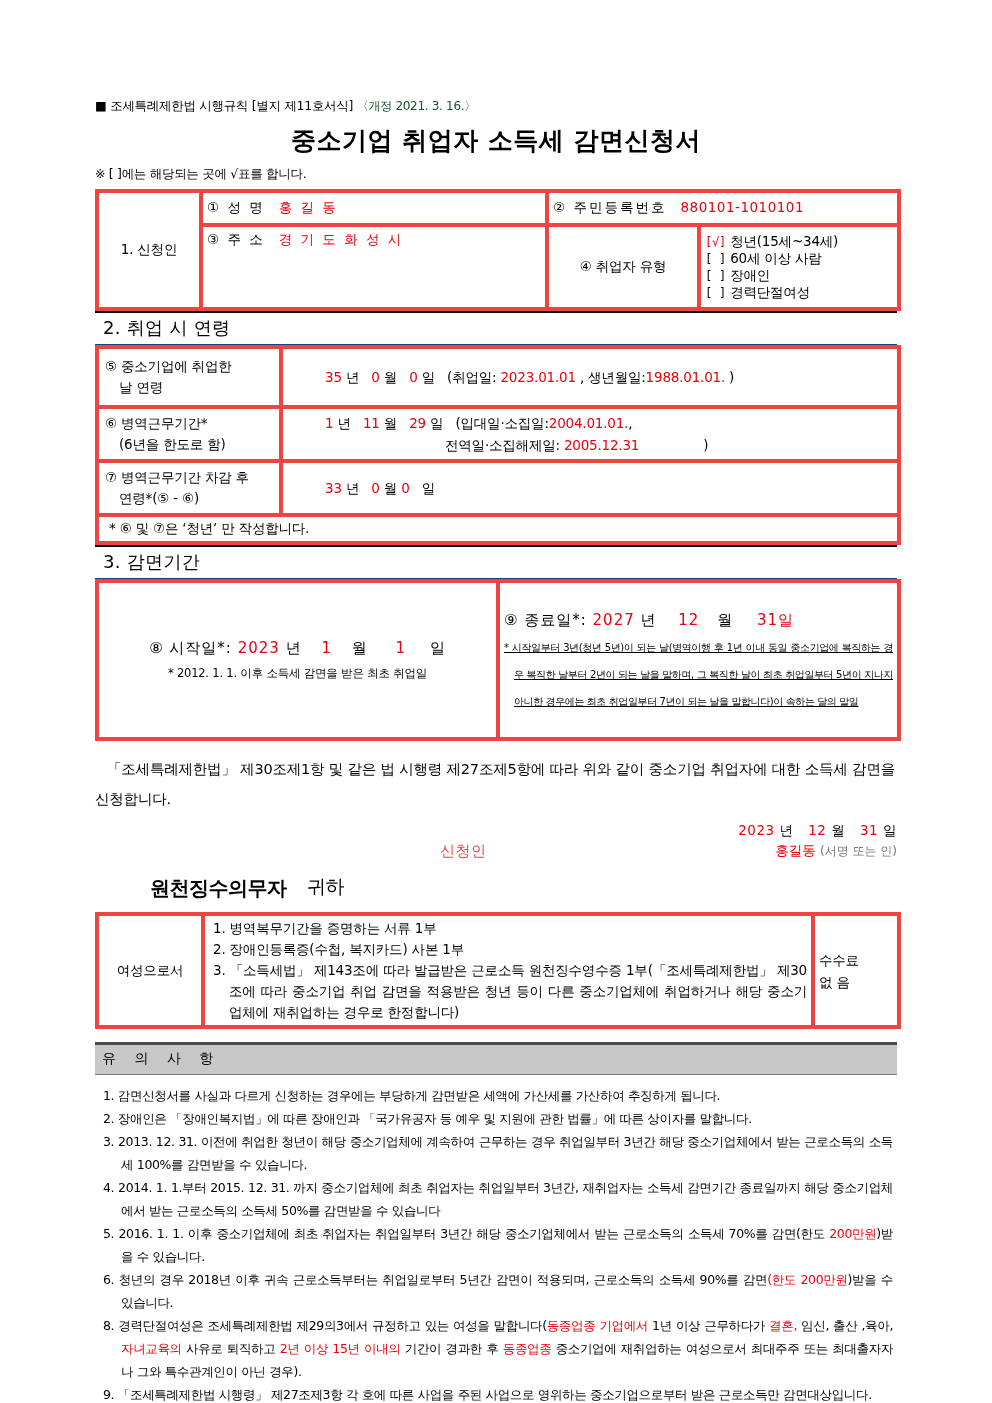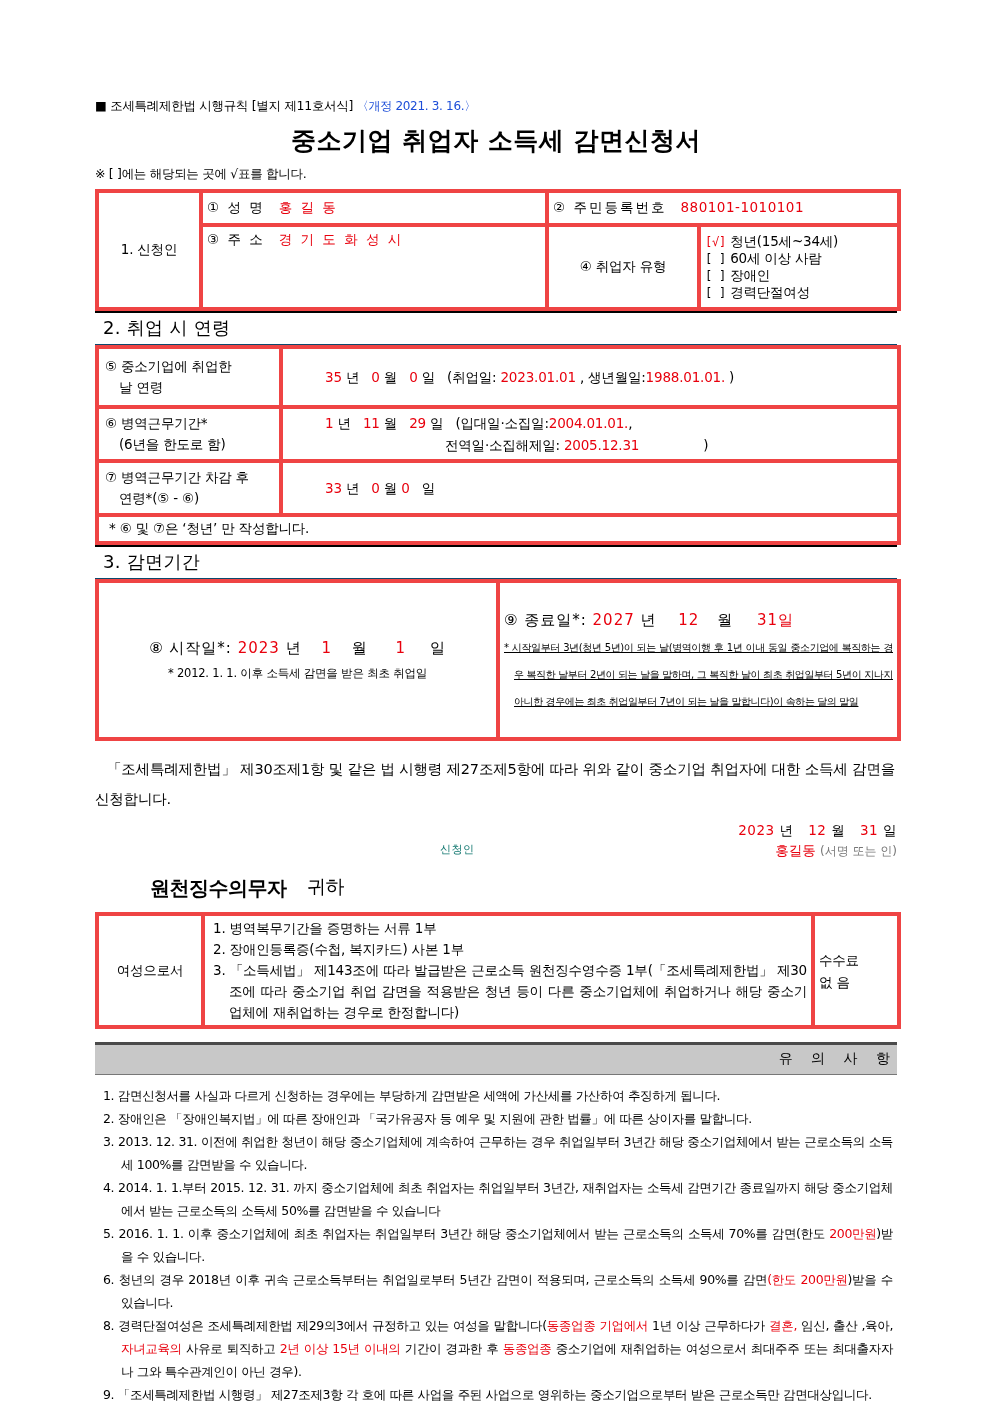--- a/index.html
+++ b/index.html
@@ -30,21 +30,21 @@
   }
 
   
   .formcode {
     font-size: 12.5px;
     letter-spacing: -0.3px;
     margin-top: 98px;
     white-space: nowrap;
   }
   .formcode .rev {
-    color: #1d4ed8;
+    color: #14532d;
     font-size: 12px;
   }
   .doc-title {
     text-align: center;
     font-size: 25px;
     font-weight: bold;
     letter-spacing: 0.5px;
     margin-top: 9px;
   }
   .note-check {
@@ -170,22 +170,22 @@
   }
   .signrow {
     position: relative;
     height: 26px;
     margin-top: 2px;
   }
   .sign-label {
     position: absolute;
     left: 345px;
     top: 0;
-    font-size: 11px;
-    color: #0f766e;
+    font-size: 15px;
+    color: #ef4444;
     letter-spacing: 0.5px;
   }
   .sign-name {
     position: absolute;
     right: 0;
     top: 0;
     font-size: 13.5px;
     white-space: nowrap;
   }
   .sign-name .paren { color: #777; font-size: 12px; }
@@ -227,21 +227,21 @@
     line-height: 22px;
     letter-spacing: 1px;
   }
 
   
   .notice-wrap { margin-top: 13px; }
   .notice-head {
     background: #c8c8c8;
     border-top: 3px solid #4a4a4a;
     border-bottom: 1px solid #777;
-    text-align: right;
+    text-align: left;
     font-size: 14px;
     padding: 5px 0 6px 0;
     letter-spacing: 7px;
     text-indent: 7px;
   }
   .notice-body {
     border-bottom: 1px solid #000;
     padding: 9px 4px 9px 4px;
   }
   .notice-item {

